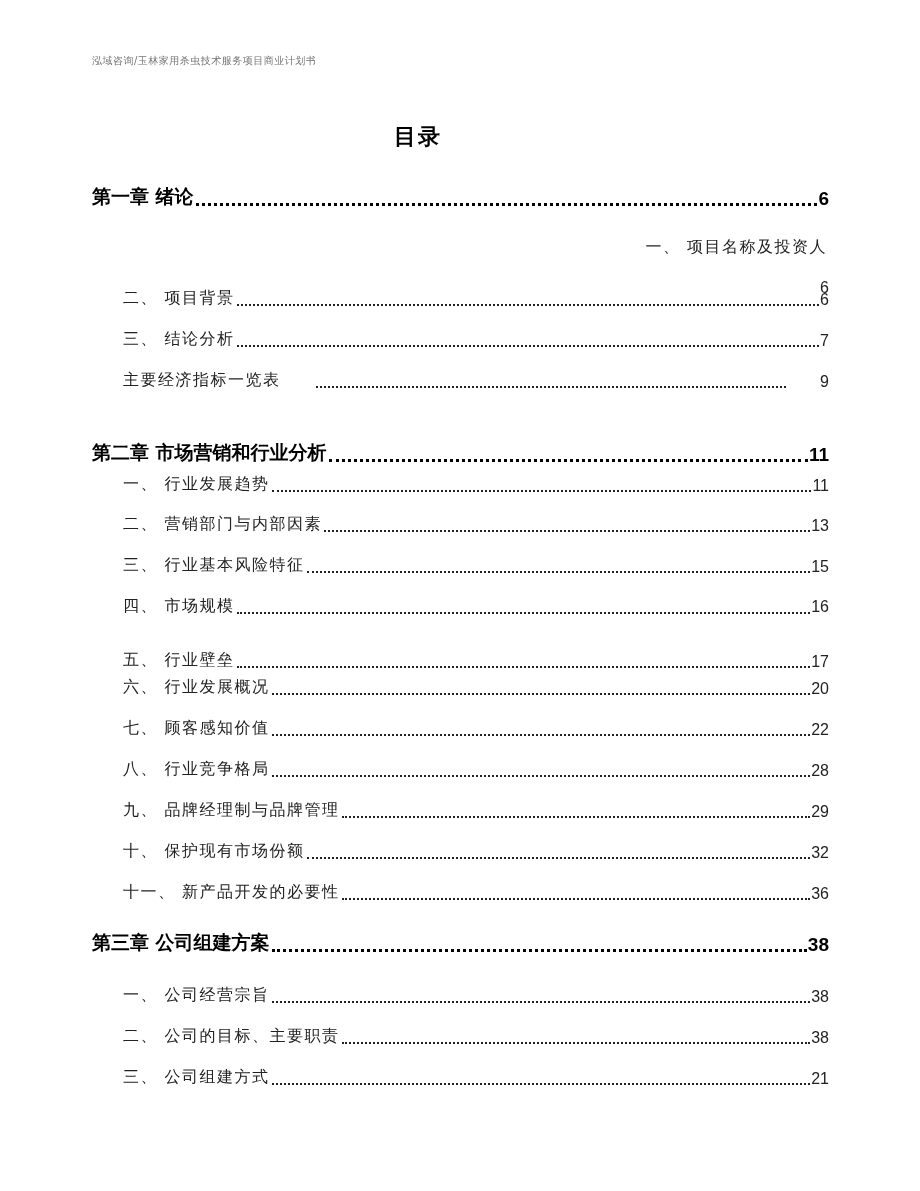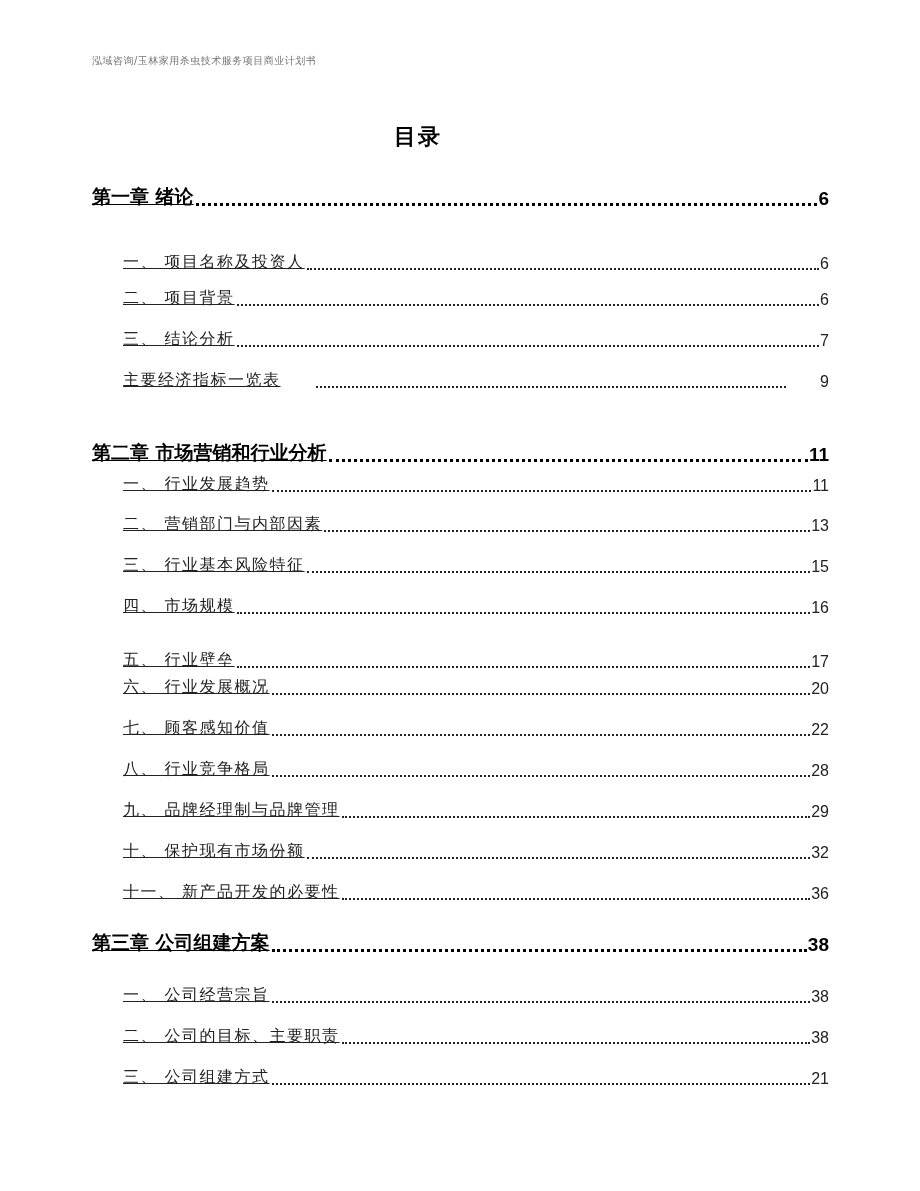--- a/index.html
+++ b/index.html
@@ -44,21 +44,20 @@
       position: absolute;
       left: 0;
       width: 737px;
       display: flex;
       align-items: flex-end;
       white-space: nowrap;
     }
     .toc-row .label {
       flex: 0 0 auto;
       padding-right: 2px;
-      text-decoration: underline;
     }
     .toc-row .leader {
       flex: 1 1 auto;
       overflow: hidden;
       height: 1em;
       position: relative;
       margin-bottom: 3px;
       border-bottom: 2px dotted #222;
       align-self: flex-end;
     }
@@ -95,21 +94,21 @@
 <div class="header">泓域咨询/玉林家用杀虫技术服务项目商业计划书</div>
 
 <div class="title">目录</div>
 
 <div class="toc" id="toc">
     <div class="toc-row chapter" style="top: 184px;">
       <span class="label">第一章 绪论</span>
       <span class="leader"></span>
       <span class="page">6</span>
     </div>
-    <div class="toc-row section" style="top: 252px;">
+    <div class="toc-row section" style="top: 237px; flex-direction: column;">
       <span class="label">一、 项目名称及投资人</span>
       <span class="leader"></span>
       <span class="page">6</span>
     </div>
     <div class="toc-row section" style="top: 288px;">
       <span class="label">二、 项目背景</span>
       <span class="leader"></span>
       <span class="page">6</span>
     </div>
     <div class="toc-row section" style="top: 329px;">
@@ -135,21 +134,21 @@
     <div class="toc-row section" style="top: 514px;">
       <span class="label">二、 营销部门与内部因素</span>
       <span class="leader"></span>
       <span class="page">13</span>
     </div>
     <div class="toc-row section" style="top: 555px;">
       <span class="label">三、 行业基本风险特征</span>
       <span class="leader"></span>
       <span class="page">15</span>
     </div>
-    <div class="toc-row section" style="top: 596px;">
+    <div class="toc-row section" style="top: 596px; align-items: center;">
       <span class="label">四、 市场规模</span>
       <span class="leader"></span>
       <span class="page">16</span>
     </div>
     <div class="toc-row section" style="top: 650px;">
       <span class="label">五、 行业壁垒</span>
       <span class="leader"></span>
       <span class="page">17</span>
     </div>
     <div class="toc-row section" style="top: 677px;">

